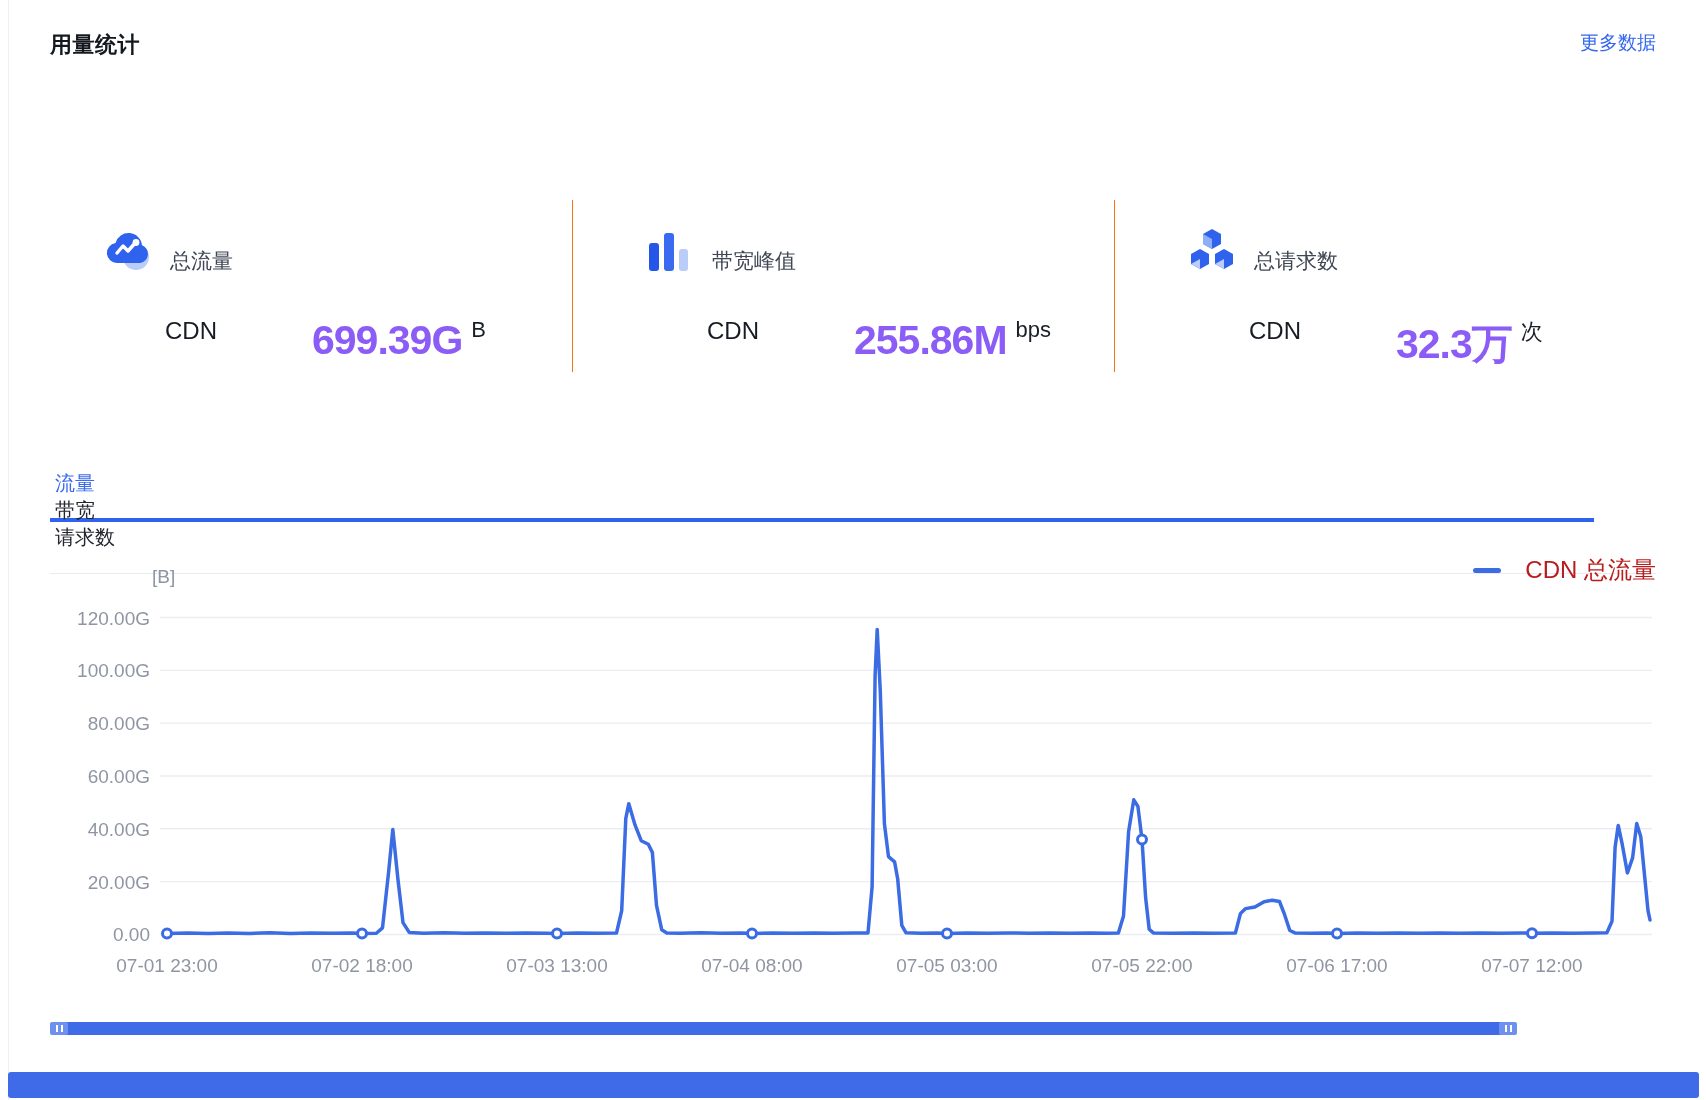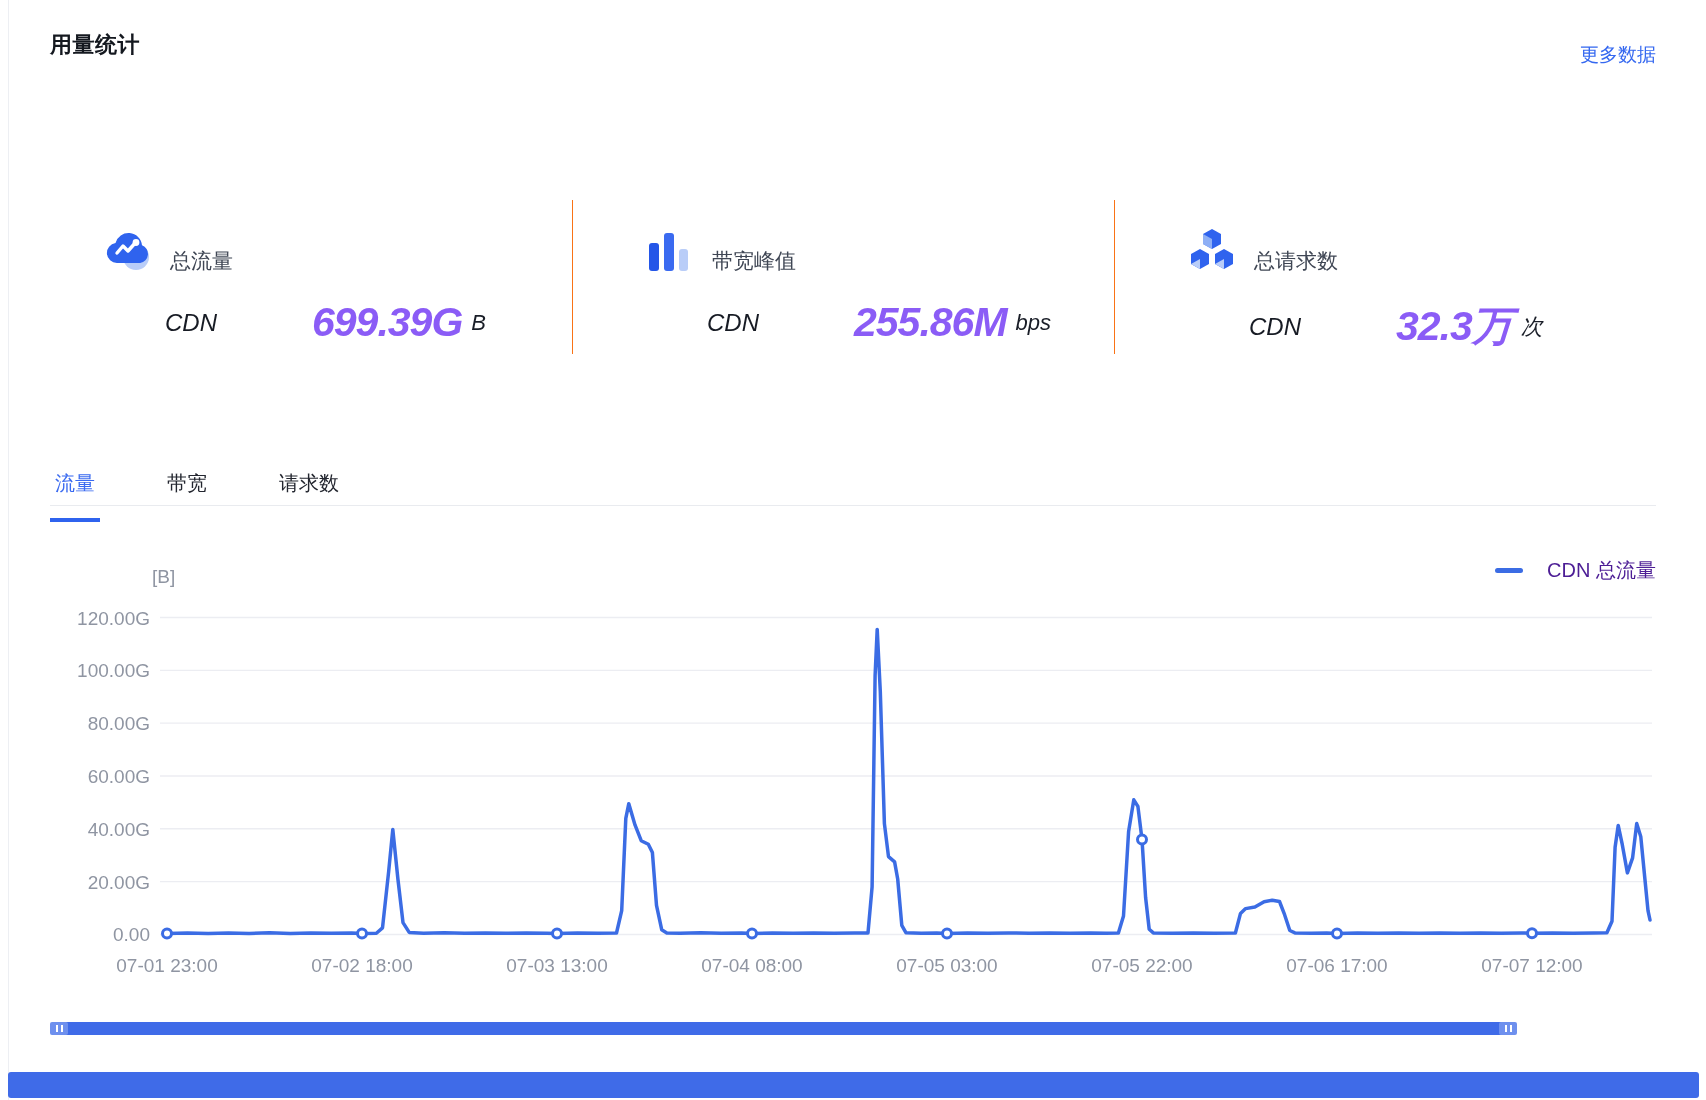--- a/index.html
+++ b/index.html
@@ -4,52 +4,52 @@
 <style>
   * { margin:0; padding:0; box-sizing:border-box; }
   html,body { background:#fff; }
   body { font-family:"Liberation Sans","DejaVu Sans",sans-serif; color:#14181f; }
   .page { position:relative; width:1706px; height:1100px; background:#fff; overflow:hidden; }
   .left-edge { position:absolute; left:8px; top:0; width:1px; height:1100px; background:#edeff3; }
 
   
   .header { position:absolute; top:30px; left:50px; right:50px; display:flex; justify-content:space-between; align-items:flex-start; }
   .page-title { font-size:22px; font-weight:700; color:#14181f; letter-spacing:0.5px; }
-  .more-link { font-size:19px; color:#3568f0; text-decoration:none; cursor:pointer; margin-top:12px; }
+  .more-link { font-size:19px; color:#3568f0; text-decoration:none; cursor:pointer; }
 
   
   .range-tabs { position:absolute; top:100px; left:55px; display:flex; border:1px solid #dcdfe6; border-radius:4px; background:#fff; }
   .range-tab { position:relative; padding:0 38px; height:54px; line-height:54px; font-size:20px; color:#23262f; cursor:pointer; border-right:1px solid #dcdfe6; background:#fff; }
   .range-tab:last-child { border-right:none; }
   .range-tab.active { color:#2f63ee; outline:2px solid #2f63ee; outline-offset:-2px; border-radius:3px; z-index:2; }
 
   
   .stats { position:absolute; top:200px; left:50px; width:1606px; display:flex; }
   .stat-card { flex:1; padding:25px 0 0 53px; }
   .stat-card + .stat-card { border-left:1px solid #f97316; padding-left:72px; }
   .stat-top { display:flex; align-items:flex-end; }
   .stat-icon { width:50px; height:50px; flex:0 0 50px; }
   .stat-label { margin-left:17px; font-size:21px; color:#3f4654; }
-  .stat-value-row { display:flex; align-items:center; margin-top:24px;font-style:italic; }
+  .stat-value-row { display:flex; align-items:flex-start; margin-top:42px; }
   .stat-prefix { font-size:24px; font-weight:500; color:#171b24; margin-left:62px; }
   .stat-value { font-size:41px; font-weight:700; color:#8b5cf6; margin-left:95px; letter-spacing:-1px; }
   .stat-unit { font-size:22px; color:#1a1e28; margin-left:9px; }
 
   
-  .chart-tabs { position:absolute; top:470px; left:50px; width:1606px; border-bottom:1px solid #e9ebef; padding-bottom:8px; display:flex; }
+  .chart-tabs { position:absolute; top:470px; left:50px; width:1606px; border-bottom:1px solid #e9ebef; padding-bottom:22px; display:flex;flex-direction:column; }
   .chart-tab { position:relative; font-size:20px; color:#23262f; margin-right:62px; cursor:pointer; padding:0 5px; }
   .chart-tab.active { color:#3a6af0; }
   .chart-tab.active::after { content:""; position:absolute; left:0; right:0; bottom:-25px; height:4px; background:#2f63ee; }
 
   
   .chart-head { position:absolute; top:552px; left:50px; width:1606px; display:flex; justify-content:space-between; align-items:center; z-index:2; }
   .axis-unit { margin-left:102px; font-size:19px; color:#8f95a2; margin-top:14px; }
   .legend { display:flex; align-items:center; cursor:pointer; }
   .legend-dash { width:28px; height:5px; border-radius:3px; background:#3b6ce4; }
-  .legend-label { margin-left:24px; font-size:20px; color:#4c1d95; }
+  .legend-label { margin-left:24px; font-size:24px; color:#b91c1c; }
 
   svg.chart { position:absolute; top:542px; left:50px; }
 
   
   .datazoom { position:absolute; top:1022px; left:50px; width:1467px; height:13px; display:flex; }
   .dz-handle { width:18px; height:13px; background:#6e90ee; border-radius:2px; display:flex; align-items:center; justify-content:center; gap:3px; cursor:ew-resize; flex:0 0 18px; z-index:2; }
   .dz-handle i { display:block; width:2px; height:7px; background:#fff; }
   .dz-track { flex:1; height:13px; background:#3f6be8; margin:0 -2px; cursor:grab; }
 
   .bottom-bar { position:absolute; top:1072px; left:8px; width:1691px; height:26px; background:#3f6be8; border-radius:3px; cursor:pointer; }

